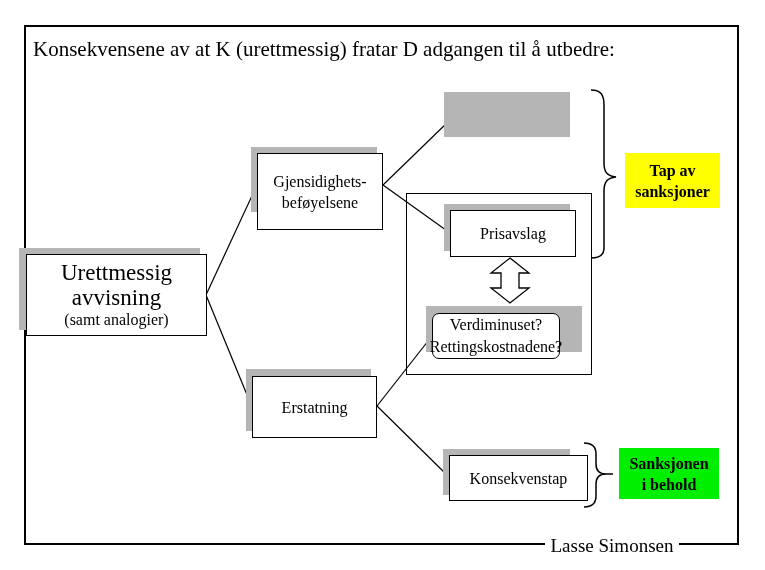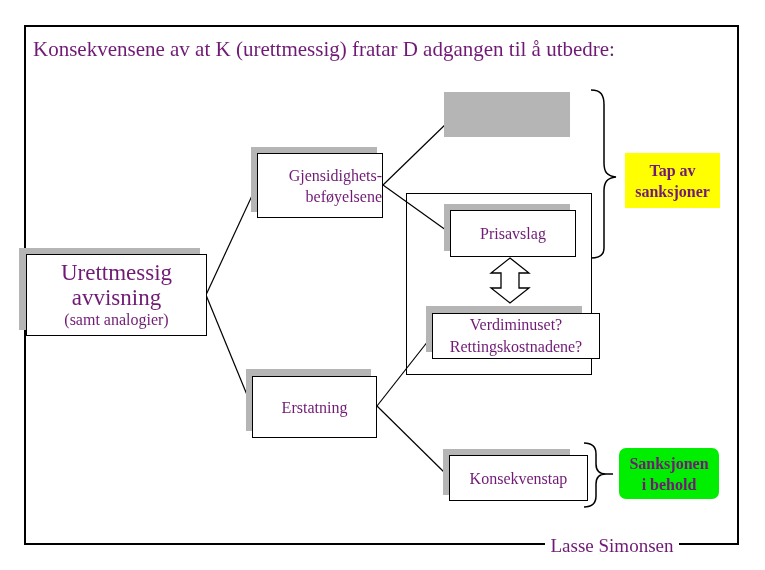--- a/index.html
+++ b/index.html
@@ -1,18 +1,18 @@
 <!DOCTYPE html>
 <html><head>
 <meta charset="utf-8">
 <style>
   html,body{margin:0;padding:0;background:#fff;}
   .slide{
     position:relative;width:765px;height:570px;background:#fff;overflow:hidden;
-    font-family:"Liberation Serif","DejaVu Serif",serif;color:#701a75;
+    font-family:"Liberation Serif","DejaVu Serif",serif;color:#000000;
   }
   .page-border{
     position:absolute;left:24px;top:25px;width:715px;height:520px;
     border:2px solid #000;box-sizing:border-box;background:transparent;
   }
   .slide-title{
     position:absolute;left:33px;top:36px;width:680px;
     font-size:21px;line-height:26px;white-space:nowrap;
   }
   svg.connectors{position:absolute;left:0;top:0;z-index:1;}
@@ -24,36 +24,36 @@
   .node{
     position:absolute;border:1px solid #000;background:#fff;box-sizing:border-box;
     display:flex;flex-direction:column;align-items:center;justify-content:center;
     text-align:center;z-index:4;font-size:16px;line-height:21px;
   }
   .node.plain{border:none;font-weight:bold;}
   
   .sh-heving{left:444px;top:92px;width:126px;height:45px;}
   .bx-heving{left:450px;top:98px;width:126px;height:45px;}
   .sh-gjensidighets{left:251px;top:147px;width:126px;height:65px;}
-  .bx-gjensidighets{left:257px;top:153px;width:126px;height:65px;align-items:flex-end;}
+  .bx-gjensidighets{left:257px;top:153px;width:126px;height:77px;}
   .sh-prisavslag{left:444px;top:204px;width:126px;height:47px;}
   .bx-prisavslag{left:450px;top:210px;width:126px;height:47px;text-align:center;}
   .sh-verdiminuset{left:426px;top:306px;width:156px;height:46px;}
-  .bx-verdiminuset{left:432px;top:313px;width:168px;height:46px;line-height:22px;}
+  .bx-verdiminuset{left:432px;top:313px;width:128px;height:46px;line-height:22px;border-radius:7px;}
   .sh-urettmessig{left:19px;top:248px;width:181px;height:82px;}
   .bx-urettmessig{left:26px;top:254px;width:181px;height:82px;}
   .bx-urettmessig .big{font-size:23px;line-height:25px;}
   .bx-urettmessig .small{font-size:16px;line-height:20px;}
   .sh-erstatning{left:246px;top:369px;width:125px;height:62px;}
   .bx-erstatning{left:252px;top:376px;width:125px;height:62px;}
   .sh-konsekvenstap{left:443px;top:449px;width:127px;height:46px;}
   .bx-konsekvenstap{left:449px;top:455px;width:139px;height:46px;}
   
   .bx-tap{left:625px;top:153px;width:95px;height:55px;background:#ffff00;}
-  .bx-sanksjonen{left:619px;top:448px;width:100px;height:51px;background:#00ee00;border-radius:7px;}
+  .bx-sanksjonen{left:619px;top:448px;width:100px;height:51px;background:#00ee00;}
   .signature{
     position:absolute;left:545px;top:535px;width:134px;height:21px;background:#fff;
     z-index:5;display:flex;align-items:center;justify-content:center;
     font-size:19px;white-space:nowrap;text-align:right;
   }
 </style>
 </head>
 <body>
 
 <div class="slide">

